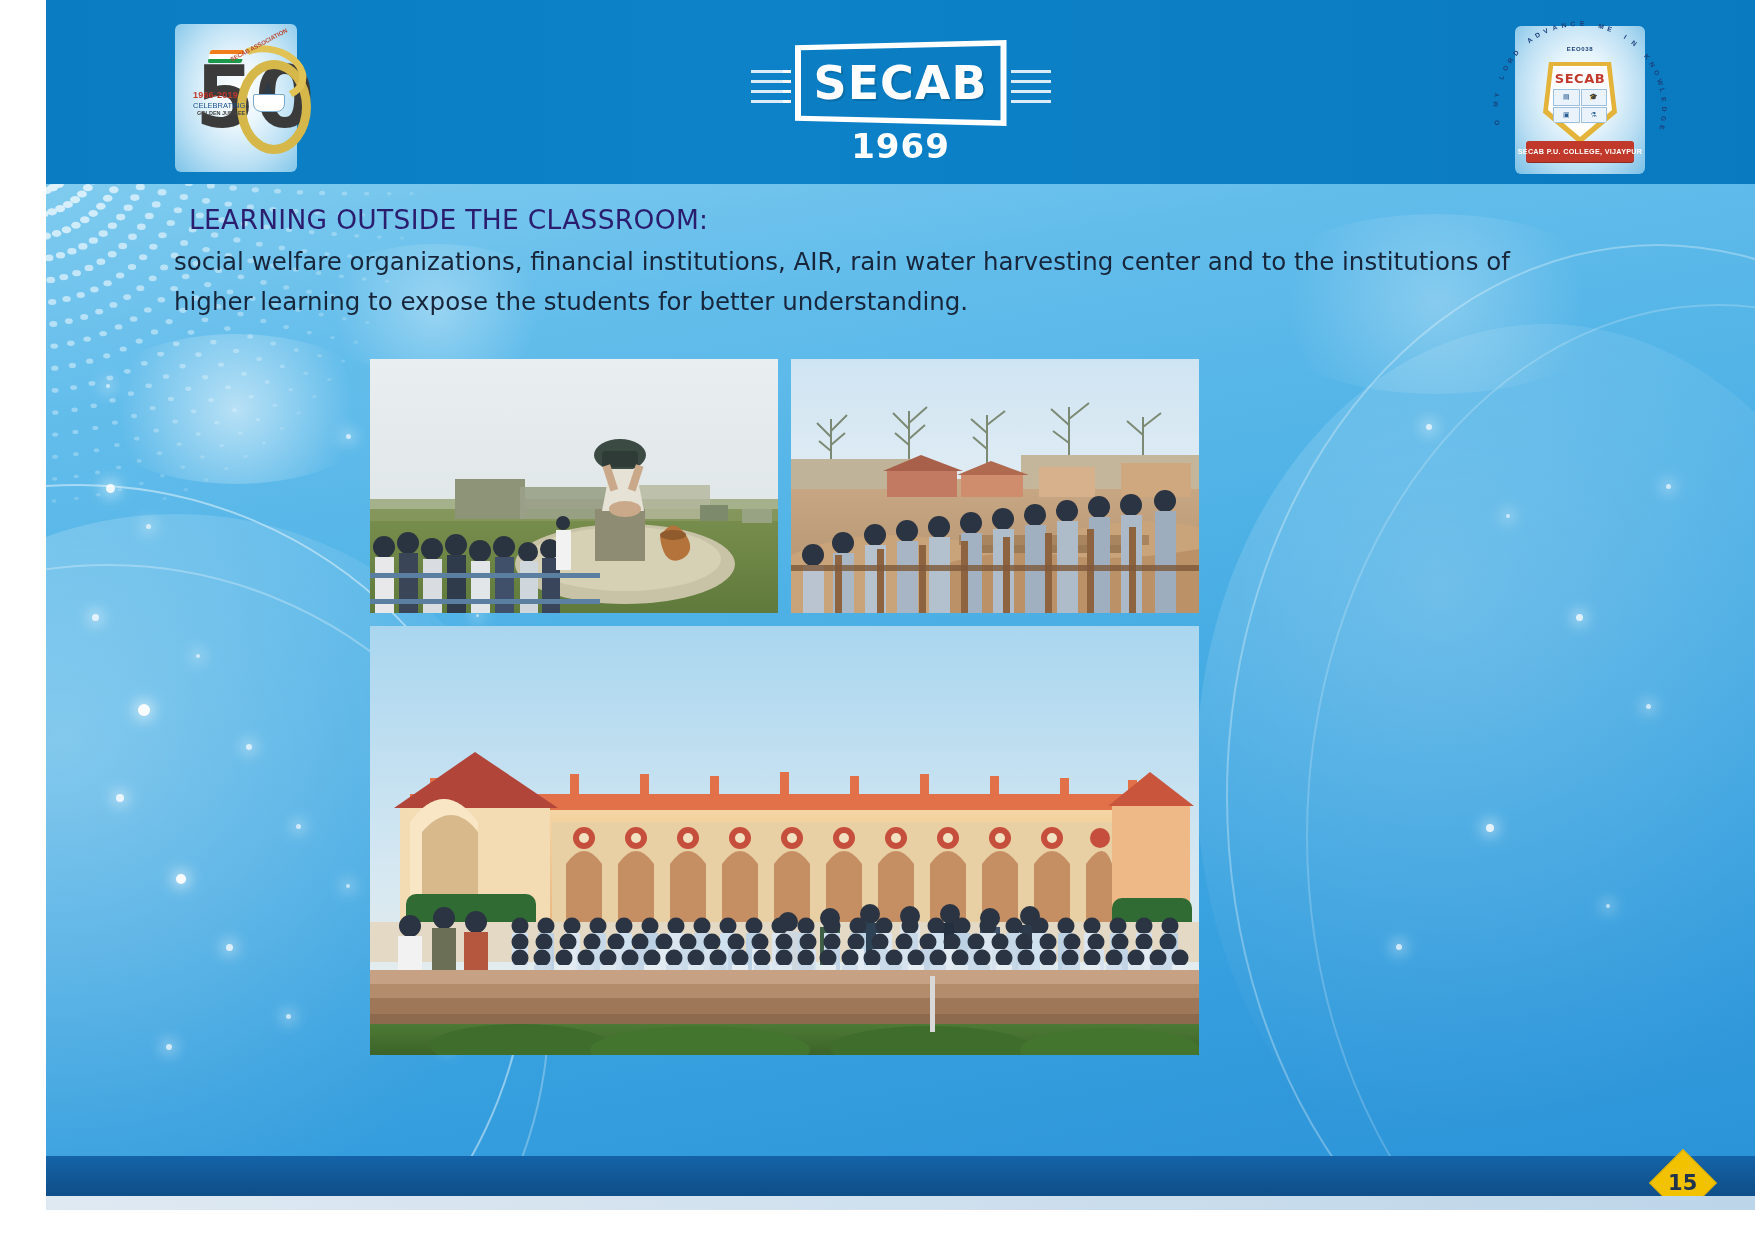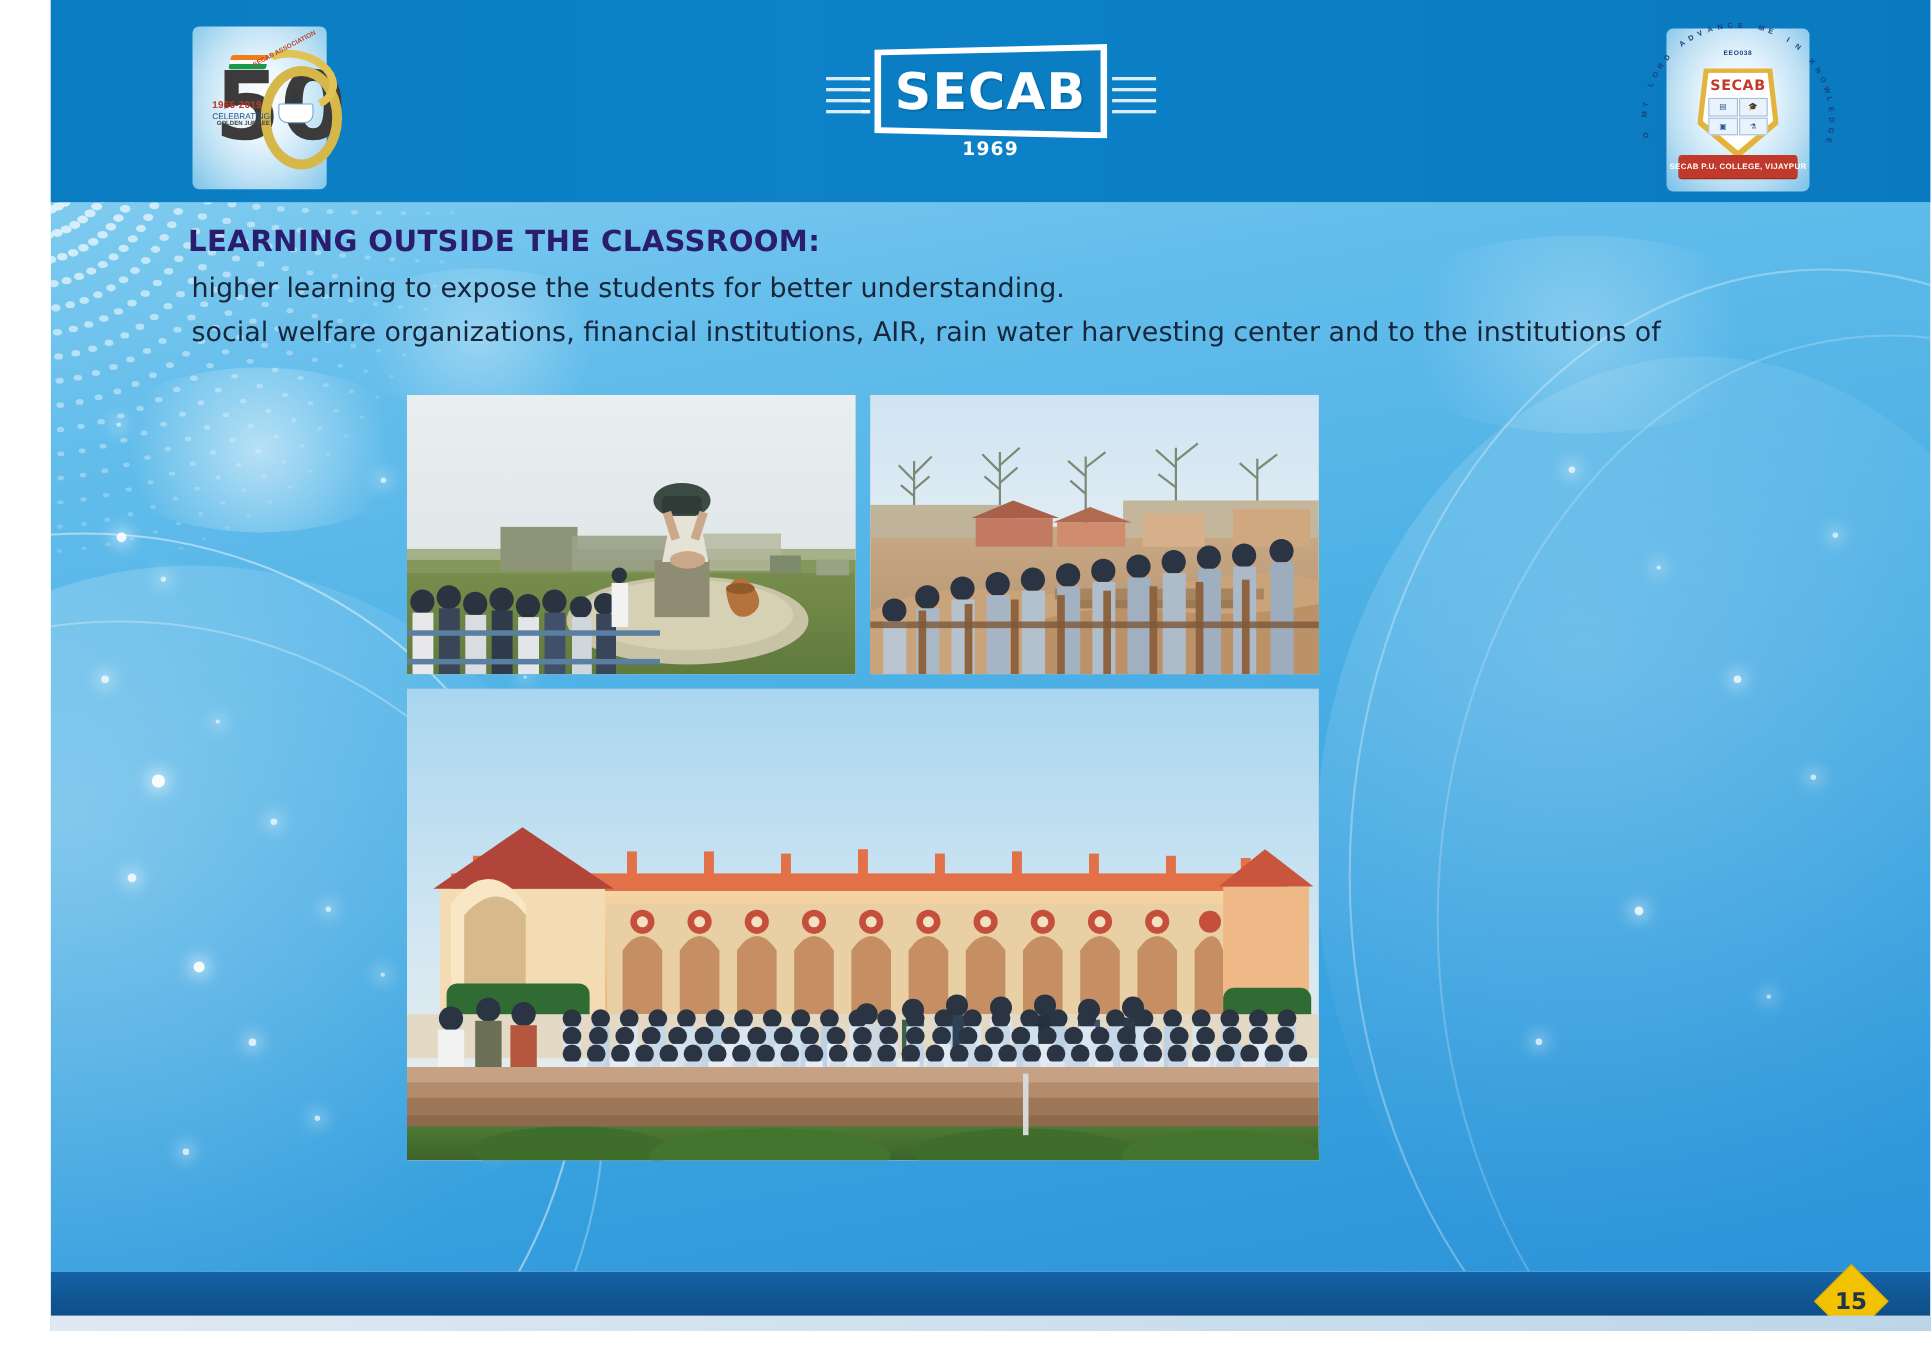--- a/index.html
+++ b/index.html
@@ -95,21 +95,21 @@
     clip-path:polygon(0 7%,100% 1%,100% 99%,0 93%);
     display:flex;align-items:center;justify-content:center;
   }
   .banner-text{
     color:#ffffff;font-size:46px;font-weight:bold;letter-spacing:1px;
     font-family:"DejaVu Sans", sans-serif;
     text-shadow:2px 2px 0 rgba(0,0,0,.12);
   }
   .banner-year{
     position:absolute;left:0;right:0;top:98px;text-align:center;
-    color:#ffffff;font-size:17px;font-weight:bold;letter-spacing:1px;
+    color:#ffffff;font-size:34px;font-weight:bold;letter-spacing:1px;
     font-family:"DejaVu Sans", sans-serif;
   }
   .ray{
     position:absolute;width:40px;height:3px;background:#ffffff;opacity:.85;
   }
   .ray2{position:absolute;width:8px;height:3px;background:#ffffff;opacity:.85;}
 
   
   .crest{position:absolute;inset:0;}
   .crest-arc-text{
@@ -178,22 +178,22 @@
     position:absolute;border-radius:50%;background:#ffffff;pointer-events:none;
     box-shadow:0 0 14px 5px rgba(255,255,255,.55);
   }
   .glass{
     position:absolute;border-radius:50%;
     background:radial-gradient(circle at 35% 30%,rgba(255,255,255,.30),rgba(255,255,255,.05) 55%,rgba(255,255,255,0) 70%);
     pointer-events:none;
   }
 
   .heading{
-    position:absolute;left:125px;top:20px;
-    font-size:26.5px;font-weight:bold;color:#2b1d6e;
+    position:absolute;left:143px;top:20px;
+    font-size:26.5px;font-weight:normal;color:#2b1d6e;
     letter-spacing:.3px;font-family:"DejaVu Sans", sans-serif;
   }
   .para{
     position:absolute;left:128px;top:58px;width:1232px;
     font-size:24.5px;color:#17263a;line-height:40px;
     font-family:"DejaVu Sans", sans-serif;
   }
   .para .ln{display:block;white-space:nowrap;}
   .para .ln.first{text-indent:42px;}
 
@@ -683,22 +683,22 @@
         <div class="bokeh" style="left:1600px;top:520px;width:5px;height:5px;opacity:0.7"></div>
         <div class="bokeh" style="left:1440px;top:640px;width:8px;height:8px;opacity:0.8500000000000001"></div>
         <div class="bokeh" style="left:1560px;top:720px;width:4px;height:4px;opacity:0.65"></div>
         <div class="bokeh" style="left:1620px;top:300px;width:5px;height:5px;opacity:0.7"></div>
         <div class="bokeh" style="left:1350px;top:760px;width:6px;height:6px;opacity:0.75"></div>
       </div>
 
     <div class="heading">LEARNING OUTSIDE THE CLASSROOM:</div>
 
     <div class="para">
+      <span class="ln">social welfare organizations, financial institutions, AIR, rain water harvesting center and to the institutions of</span>
       <span class="ln">higher learning to expose the students for better understanding.</span>
-      <span class="ln">social welfare organizations, financial institutions, AIR, rain water harvesting center and to the institutions of</span>
     </div>
 
     <div class="photo ph1">
       <svg viewBox="0 0 408 254" width="408" height="254" preserveAspectRatio="none">
         <defs>
           <linearGradient id="sky1" x1="0" y1="0" x2="0" y2="1">
             <stop offset="0%" stop-color="#e9eef0"></stop>
               <stop offset="70%" stop-color="#dfe6e6"></stop>
             <stop offset="100%" stop-color="#cfd8d2"></stop>
           </linearGradient>

